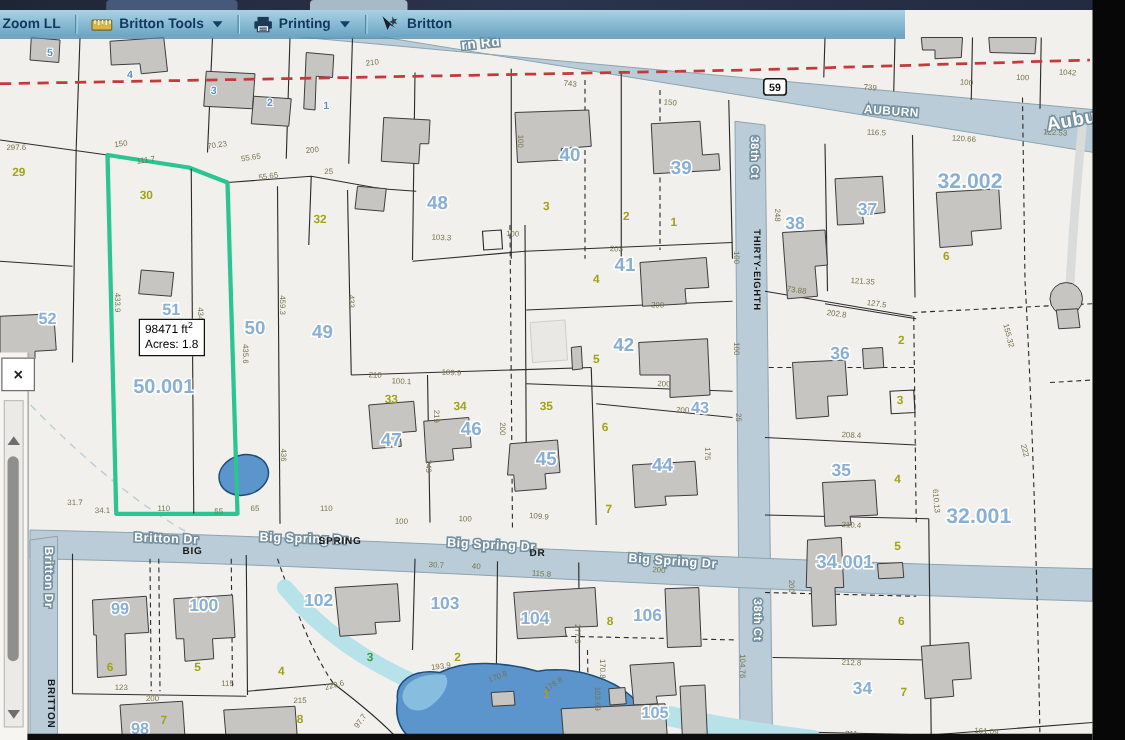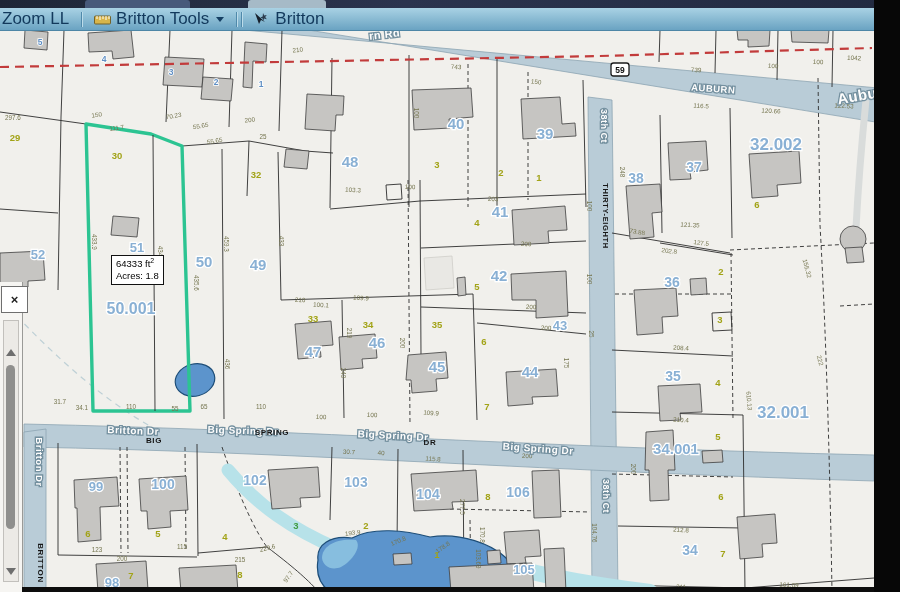--- a/index.html
+++ b/index.html
@@ -4,23 +4,23 @@
 <style>
   html,body{margin:0;padding:0;background:#000;}
   #stage{position:relative;width:900px;height:592px;overflow:hidden;background:#f1f0ec;
          font-family:"Liberation Sans",sans-serif;}
   
   #topstrip{position:absolute;left:0;top:0;width:900px;height:8px;
             background:linear-gradient(90deg,#1e2636,#2b344e 45%,#222a40);z-index:30;}
   #topstrip .tab1{position:absolute;left:85px;top:0;width:105px;height:8px;background:#47597a;border-radius:3px 3px 0 0;}
   #topstrip .tab2{position:absolute;left:248px;top:0;width:78px;height:8px;background:#a6bac7;border-radius:3px 3px 0 0;}
   
-  #toolbar{position:absolute;left:0;top:8px;width:900px;height:22px;z-index:30;
+  #toolbar{position:absolute;left:0;top:8px;width:724px;height:22px;z-index:30;
            background:linear-gradient(#a9d2e4,#6aa3c2);border-bottom:1px solid #4d86a6;
-           display:flex;align-items:center;color:#12395c;font-size:17px;font-weight:normal;}
+           display:flex;align-items:center;color:#12395c;font-size:11px;font-weight:bold;}
   .tb-item{display:flex;align-items:center;gap:5px;padding:0 10px;height:22px;cursor:pointer;white-space:nowrap;}
   .tb-sep{width:1px;height:15px;background:#4f89aa;box-shadow:1px 0 0 #bcdcea;margin:0 2px;}
   .caret{width:0;height:0;border-left:4px solid transparent;border-right:4px solid transparent;
          border-top:5px solid #153f63;margin-left:2px;}
   .tb-ico{display:inline-block;line-height:0;}
   
   #rightstrip{position:absolute;right:0;top:0;width:26px;height:592px;background:#070707;z-index:40;}
   #bottomstrip{position:absolute;left:22px;bottom:0;width:852px;height:5px;background:#0d0d0d;z-index:35;}
   
   #leftpanel{position:absolute;left:0;top:282px;width:22px;height:310px;background:#f6f5f2;
@@ -401,20 +401,33 @@
       <span class="tb-ico">
         <svg width="17" height="11" viewBox="0 0 17 11">
             <rect x="0.5" y="2" width="16" height="8" rx="1" fill="#d8b54a" stroke="#73622a"></rect>
             <path d="M3,2 v3 M6,2 v4 M9,2 v3 M12,2 v4 M15,2 v3" stroke="#fff" stroke-width="1"></path>
           </svg>
       </span>
       <span>Britton Tools</span>
       <span class="caret"></span>
     </div>
     <div class="tb-sep"></div>
+    <div class="tb-item">
+      <span class="tb-ico">
+        <svg width="15" height="13" viewBox="0 0 15 13">
+            <rect x="3" y="0.5" width="9" height="4" fill="#1c3a55"></rect>
+            <rect x="0.5" y="4" width="14" height="6" rx="1" fill="#1c3a55"></rect>
+            <rect x="3" y="7.5" width="9" height="5" fill="#fff" stroke="#1c3a55"></rect>
+            <line x1="4.5" y1="9.5" x2="10.5" y2="9.5" stroke="#1c3a55"></line>
+            <line x1="4.5" y1="11" x2="10.5" y2="11" stroke="#1c3a55"></line>
+          </svg>
+      </span>
+      <span>Printing</span>
+      <span class="caret"></span>
+    </div>
     <div class="tb-sep"></div>
     <div class="tb-item">
       <span class="tb-ico">
         <svg width="16" height="14" viewBox="0 0 16 14">
             <path d="M1,1 L5,12 L7,8 L11,10 Z" fill="#16202c"></path>
             <path d="M9,1 l1.2,2.4 L12.8,3 l-1.6,2 1.6,2.2 -2.6,-0.6 L9,9 l-0.3,-2.6 -2.4,-0.8 2.4,-1.2 Z" fill="#2b3c4e"></path>
           </svg>
       </span>
       <span>Britton</span>
     </div>
@@ -427,17 +440,17 @@
   <div id="closebox">
     <span>×</span>
   </div>
   <div id="scrolltrack">
     <div class="arr-up"></div>
     <div id="scrollthumb"></div>
     <div class="arr-dn"></div>
   </div>
 
   <div id="meastip">
-    <span>64333 ft</span><sup>2</sup><br>
+    <span>98471 ft</span><sup>2</sup><br>
     <span>Acres: 1.8</span>
   </div>
 
 </div>
 
 </body></html>

